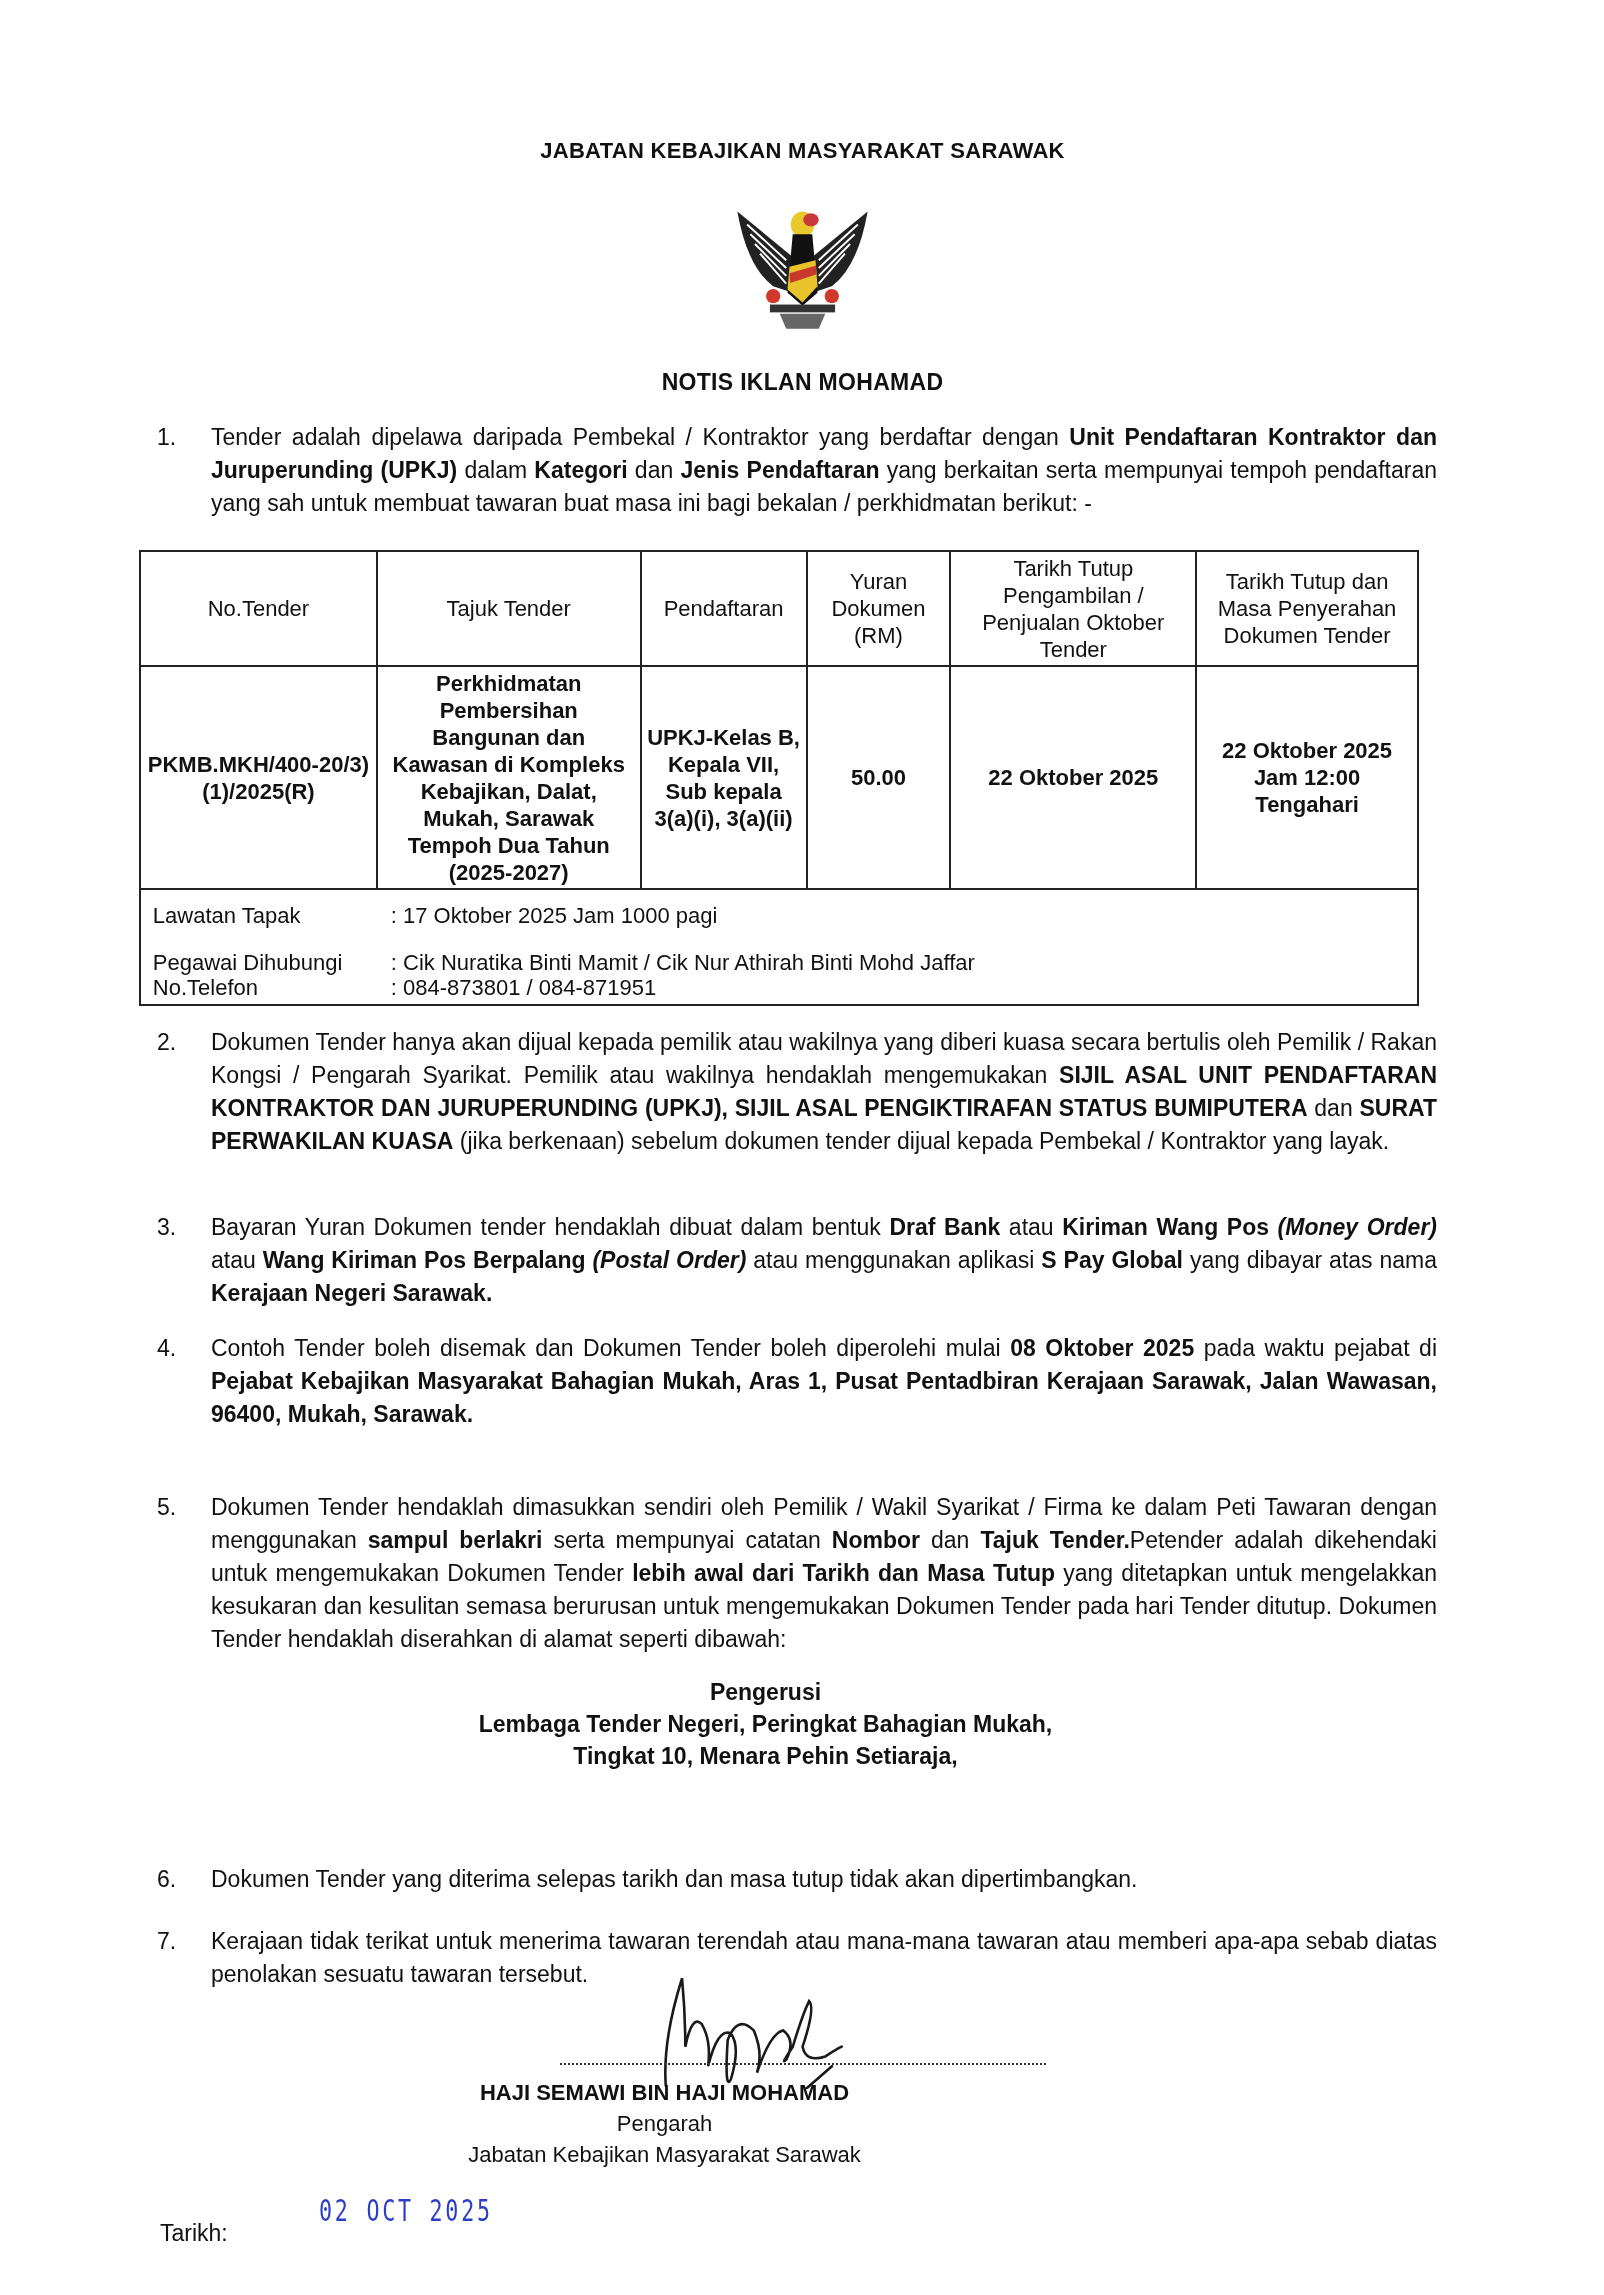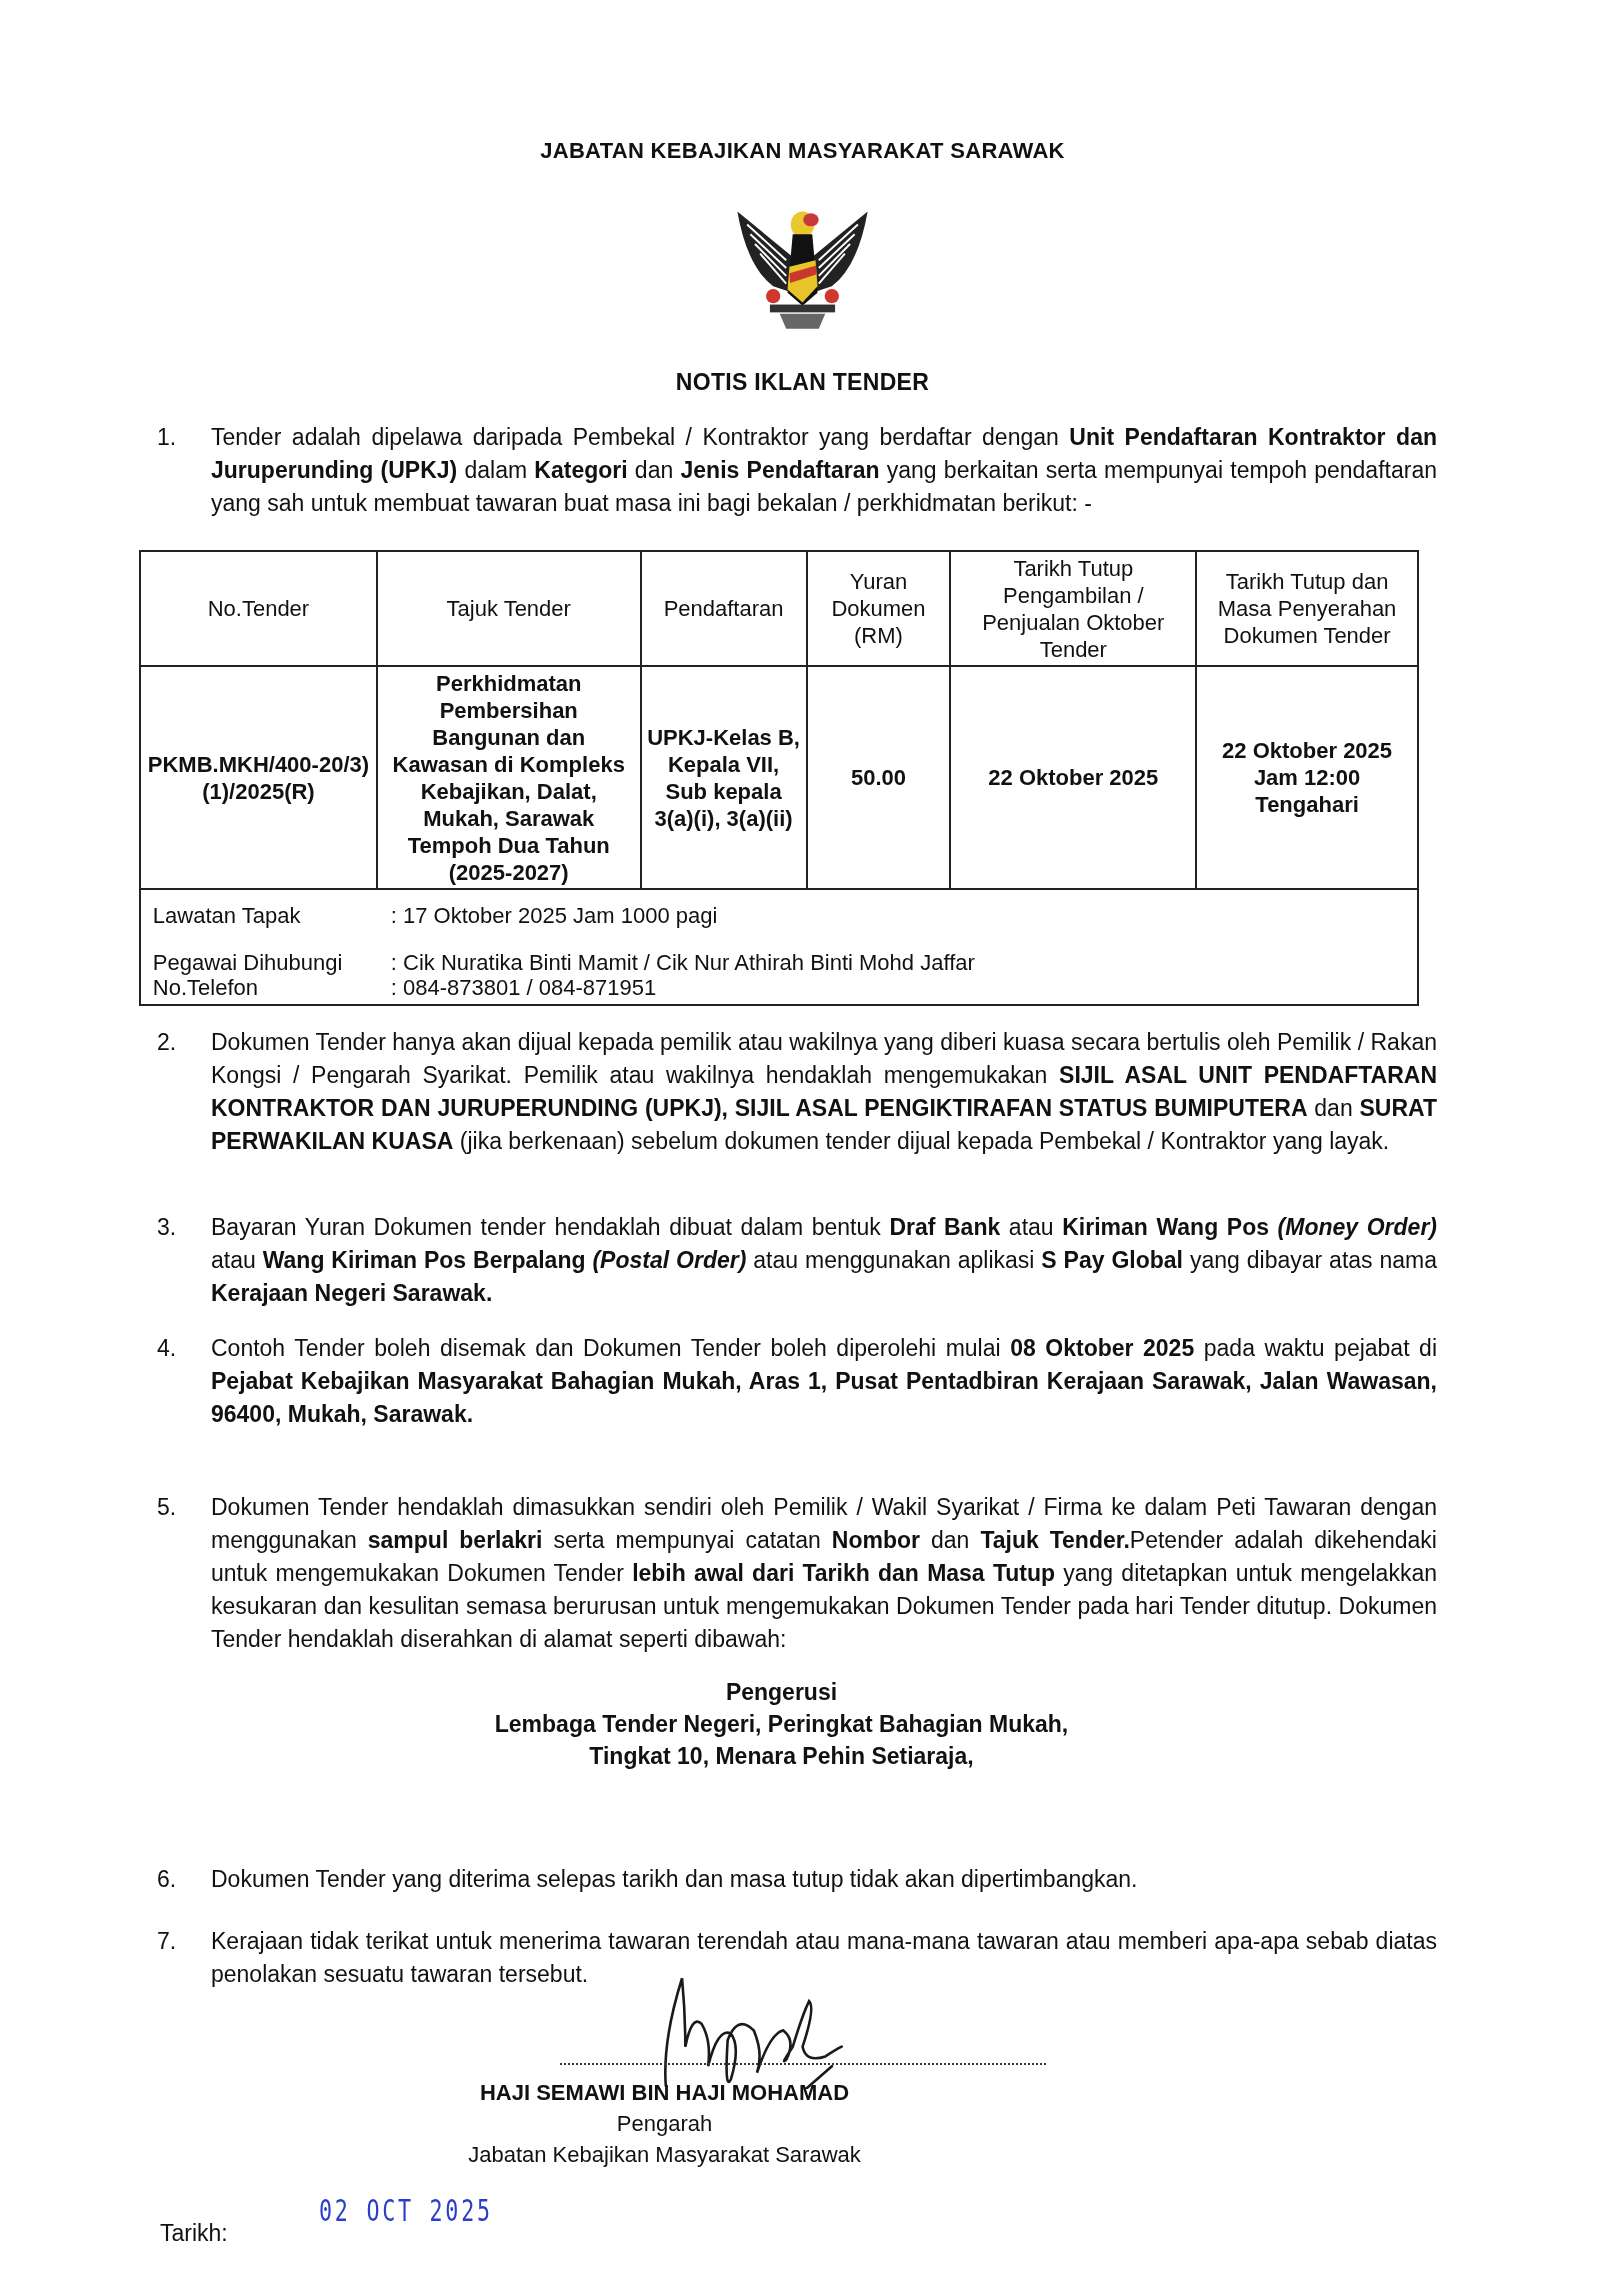--- a/index.html
+++ b/index.html
@@ -17,21 +17,21 @@
   table.tender { position: absolute; left: 139px; top: 550px; width: 1280px; border-collapse: collapse; font-size: 22px; }
   table.tender td, table.tender th { border: 2px solid #222; text-align: center; vertical-align: middle; padding: 2.6px 5.2px; line-height: 27px; }
   table.tender th { font-weight: normal; height: 108px; }
   table.tender td.bold { font-weight: bold; }
   table.tender tr.main td { height: 215px; }
   table.tender td.info { text-align: left; padding: 13px 11.8px 3.9px 11.8px; height: 85px; vertical-align: top; }
   .info-row { display: flex; line-height: 25px; }
   .info-row .lbl { width: 238px; }
   .info-row.gap { margin-bottom: 22px; }
 
-  .address { position: absolute; left: 0; width: 1531px; top: 1676px; text-align: center; font-weight: bold; font-size: 23px; line-height: 32px; padding-left: 16px; }
+  .address { position: absolute; left: 0; width: 1531px; top: 1676px; text-align: center; font-weight: bold; font-size: 23px; line-height: 32px; }
   .sig-dots { position: absolute; left: 560px; top: 2063px; width: 486px; border-bottom: 2.6px dotted #333; }
   .signatory { position: absolute; left: 0; width: 1329px; text-align: center; font-size: 22px; line-height: 31px; }
   .signatory .name { font-weight: bold; }
   .tarikh { position: absolute; left: 160px; top: 2220px; font-size: 23px; }
   .stamp { position: absolute; left: 319px; top: 2192px; font-family: "DejaVu Sans Mono", monospace; font-size: 31px; color: #2a3ec8; letter-spacing: 3.9px; transform: scaleX(0.7); transform-origin: left center; }
 </style>
 </head>
 <body>
 
 <div class="page">
@@ -61,21 +61,21 @@
     <path d="M145 110 L185 100 L188 140 L165 165 L142 145 Z" fill="#e8c42a"></path>
     <path d="M145 120 L186 108 L186 122 L146 135 Z" fill="#c8392b"></path>
 
     <circle cx="120" cy="155" r="11" fill="#d0382c"></circle>
     <circle cx="210" cy="155" r="11" fill="#d0382c"></circle>
 
     <rect x="115" y="168" width="100" height="12" fill="#333"></rect>
     <path d="M130 182 L200 182 L190 205 L140 205 Z" fill="#666"></path>
   </svg>
 
-  <div class="heading" style="top:369px; font-size:23px;">NOTIS IKLAN TENDER</div>
+  <div class="heading" style="top:369px; font-size:23px;">NOTIS IKLAN MOHAMAD</div>
 
   <div class="para" style="top:421px;">
     <span class="num">1.</span>
     <div class="body"><span>Tender adalah dipelawa daripada Pembekal / Kontraktor yang berdaftar dengan </span><b>Unit Pendaftaran Kontraktor dan Juruperunding (UPKJ)</b><span> dalam </span><b>Kategori</b><span> dan </span><b>Jenis Pendaftaran</b><span> yang berkaitan serta mempunyai tempoh pendaftaran yang sah untuk membuat tawaran buat masa ini bagi bekalan / perkhidmatan berikut: -</span></div>
   </div>
 
   <table class="tender">
     <colgroup>
       <col style="width:237px">
         <col style="width:264px">

